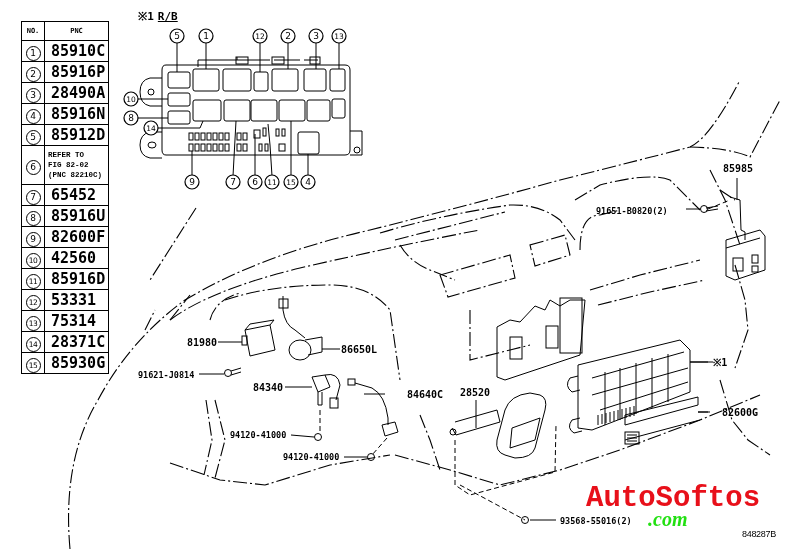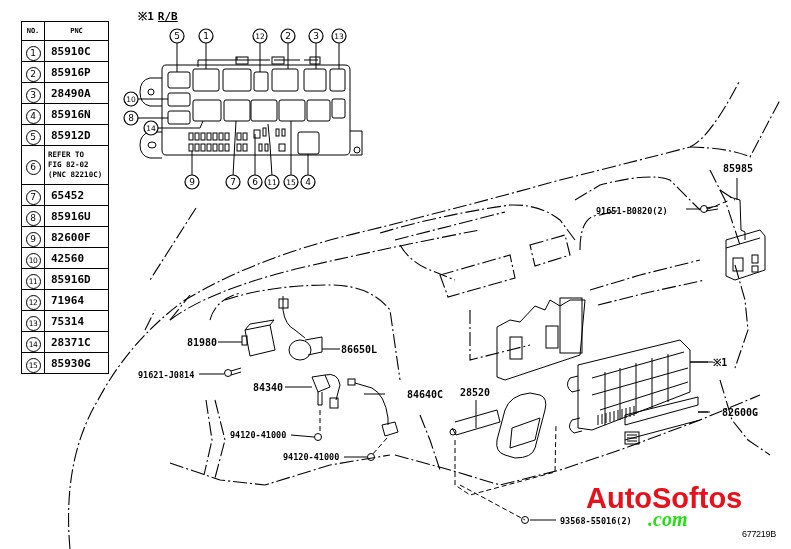--- a/index.html
+++ b/index.html
@@ -2,34 +2,34 @@
 <html><head>
 <meta charset="utf-8">
 <style>
   html, body { margin:0; padding:0; background:#ffffff; }
   body { width:791px; height:549px; position:relative; overflow:hidden; font-family:"DejaVu Sans Mono","Liberation Mono",monospace; color:#000; }
   #parts-table { position:absolute; left:6px; top:21px; width:88px; border-collapse:collapse; border:1.5px solid #000; font-family:"DejaVu Sans Mono","Liberation Mono",monospace;margin-left:15px; }
   #parts-table td, #parts-table th { border:1px solid #000; padding:0; height:20px; font-weight:bold; }
   #parts-table th { font-size:7px; height:18px; font-weight:bold; }
   #parts-table th.no { width:22px; }
   #parts-table td.num { width:22px; text-align:center; }
-  #parts-table td.pnc { font-size:11px; padding-left:6px; white-space:pre-line; }
-  #parts-table td.pnc.small { font-size:7.5px; line-height:10px; padding-left:3px; height:38px; }
+  #parts-table td.pnc { font-size:15px; padding-left:6px; white-space:pre-line; }
+  #parts-table td.pnc.small { font-size:7.5px; line-height:10px; padding-left:3px; height:38px;font-family:Liberation Mono, monospace; }
   .circ { display:inline-block; width:13px; height:13px; border:1.3px solid #000; border-radius:50%; font-size:9px; line-height:13px; text-align:center; font-family:"DejaVu Sans","Liberation Sans",sans-serif; font-weight:normal; }
   .circ.two { font-size:7.5px; letter-spacing:-0.5px; }
   svg#diagram { position:absolute; left:0; top:0; }
   .lbl { font-family:"DejaVu Sans Mono","Liberation Mono",monospace; font-size:10px; font-weight:bold; fill:#000; }
   .lbl-sm { font-family:"DejaVu Sans Mono","Liberation Mono",monospace; font-size:8.5px; font-weight:bold; fill:#000; }
   .cn { font-family:"DejaVu Sans","Liberation Sans",sans-serif; font-size:9px; fill:#000; text-anchor:middle; }
   .cn2 { font-family:"DejaVu Sans","Liberation Sans",sans-serif; font-size:7.5px; fill:#000; text-anchor:middle; }
   .ln { stroke:#000; stroke-width:1; fill:none; }
   .dash { stroke:#000; stroke-width:1.1; fill:none; stroke-dasharray:14 3 2 3; }
   .dsh { stroke:#000; stroke-width:1; fill:none; stroke-dasharray:5 3; }
   .box { stroke:#000; stroke-width:1; fill:#fff; }
-  .wm1 { position:absolute; left:586px; top:482px; font-family:Liberation Sans, sans-serif; font-weight:bold; font-size:29px; color:#e8101a; letter-spacing:0px; }
+  .wm1 { position:absolute; left:586px; top:482px; font-family:Liberation Mono, monospace; font-weight:bold; font-size:29px; color:#e8101a; letter-spacing:0px; }
   .wm2 { position:absolute; left:648px; top:508px; font-family:Liberation Serif, serif; font-weight:bold; font-size:20px; color:#22e012; font-style:italic; }
   .code { position:absolute; left:742px; top:529px; font-family:"Liberation Sans",sans-serif; font-size:9px; color:#000; letter-spacing:-0.3px; }
   .note { position:absolute; left:138px; top:8px; font-size:11px; font-weight:bold; font-family:"DejaVu Sans Mono","Liberation Mono",monospace; }
   .note .rb { text-decoration:underline; margin-left:4px; }
 </style>
 </head>
 <body>
 
 <table id="parts-table">
   <thead>
@@ -80,21 +80,21 @@
       <tr>
         <td class="num"><span class="circ two">10</span></td>
         <td class="pnc">42560</td>
       </tr>
       <tr>
         <td class="num"><span class="circ two">11</span></td>
         <td class="pnc">85916D</td>
       </tr>
       <tr>
         <td class="num"><span class="circ two">12</span></td>
-        <td class="pnc">71964</td>
+        <td class="pnc">53331</td>
       </tr>
       <tr>
         <td class="num"><span class="circ two">13</span></td>
         <td class="pnc">75314</td>
       </tr>
       <tr>
         <td class="num"><span class="circ two">14</span></td>
         <td class="pnc">28371C</td>
       </tr>
       <tr>
@@ -377,13 +377,13 @@
   <text class="lbl" x="460" y="396">28520</text>
   <text class="lbl-sm" x="230" y="438">94120-41000</text>
   <text class="lbl-sm" x="283" y="460">94120-41000</text>
   <text class="lbl" x="713" y="366">※1</text>
   <text class="lbl" x="722" y="416">82600G</text>
   <text class="lbl-sm" x="560" y="524">93568-55016(2)</text>
 </svg>
 
 <div class="wm1">AutoSoftos</div>
 <div class="wm2">.com</div>
-<div class="code">677219B</div>
+<div class="code">848287B</div>
 
 </body></html>

